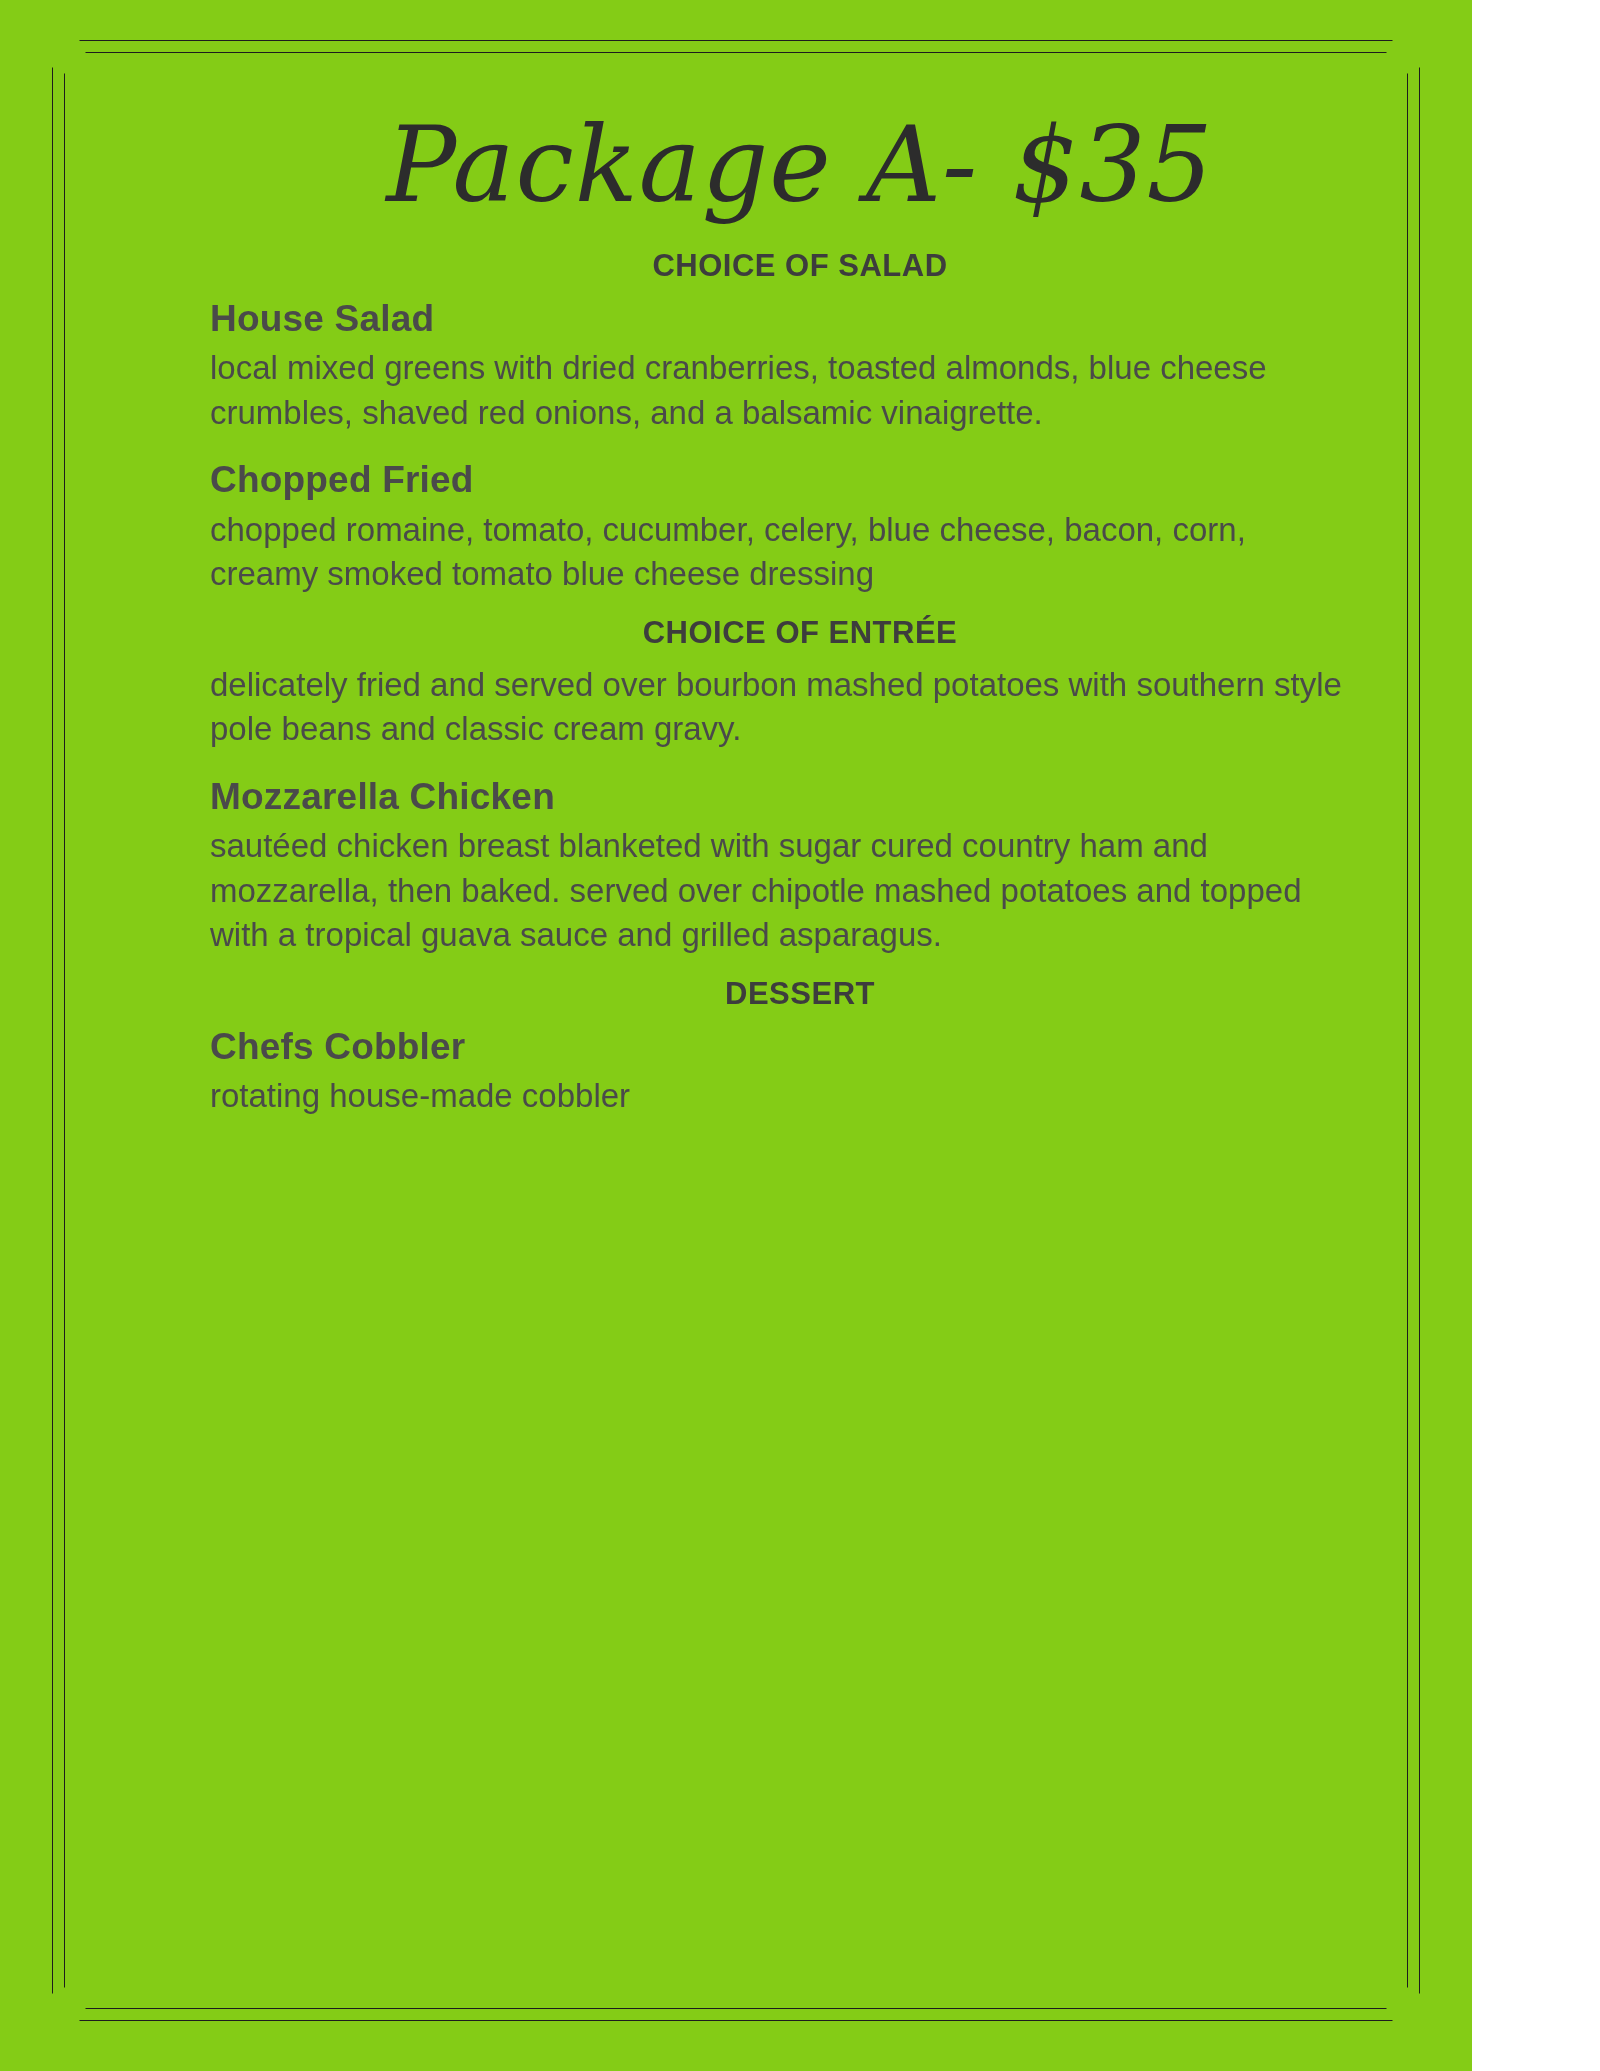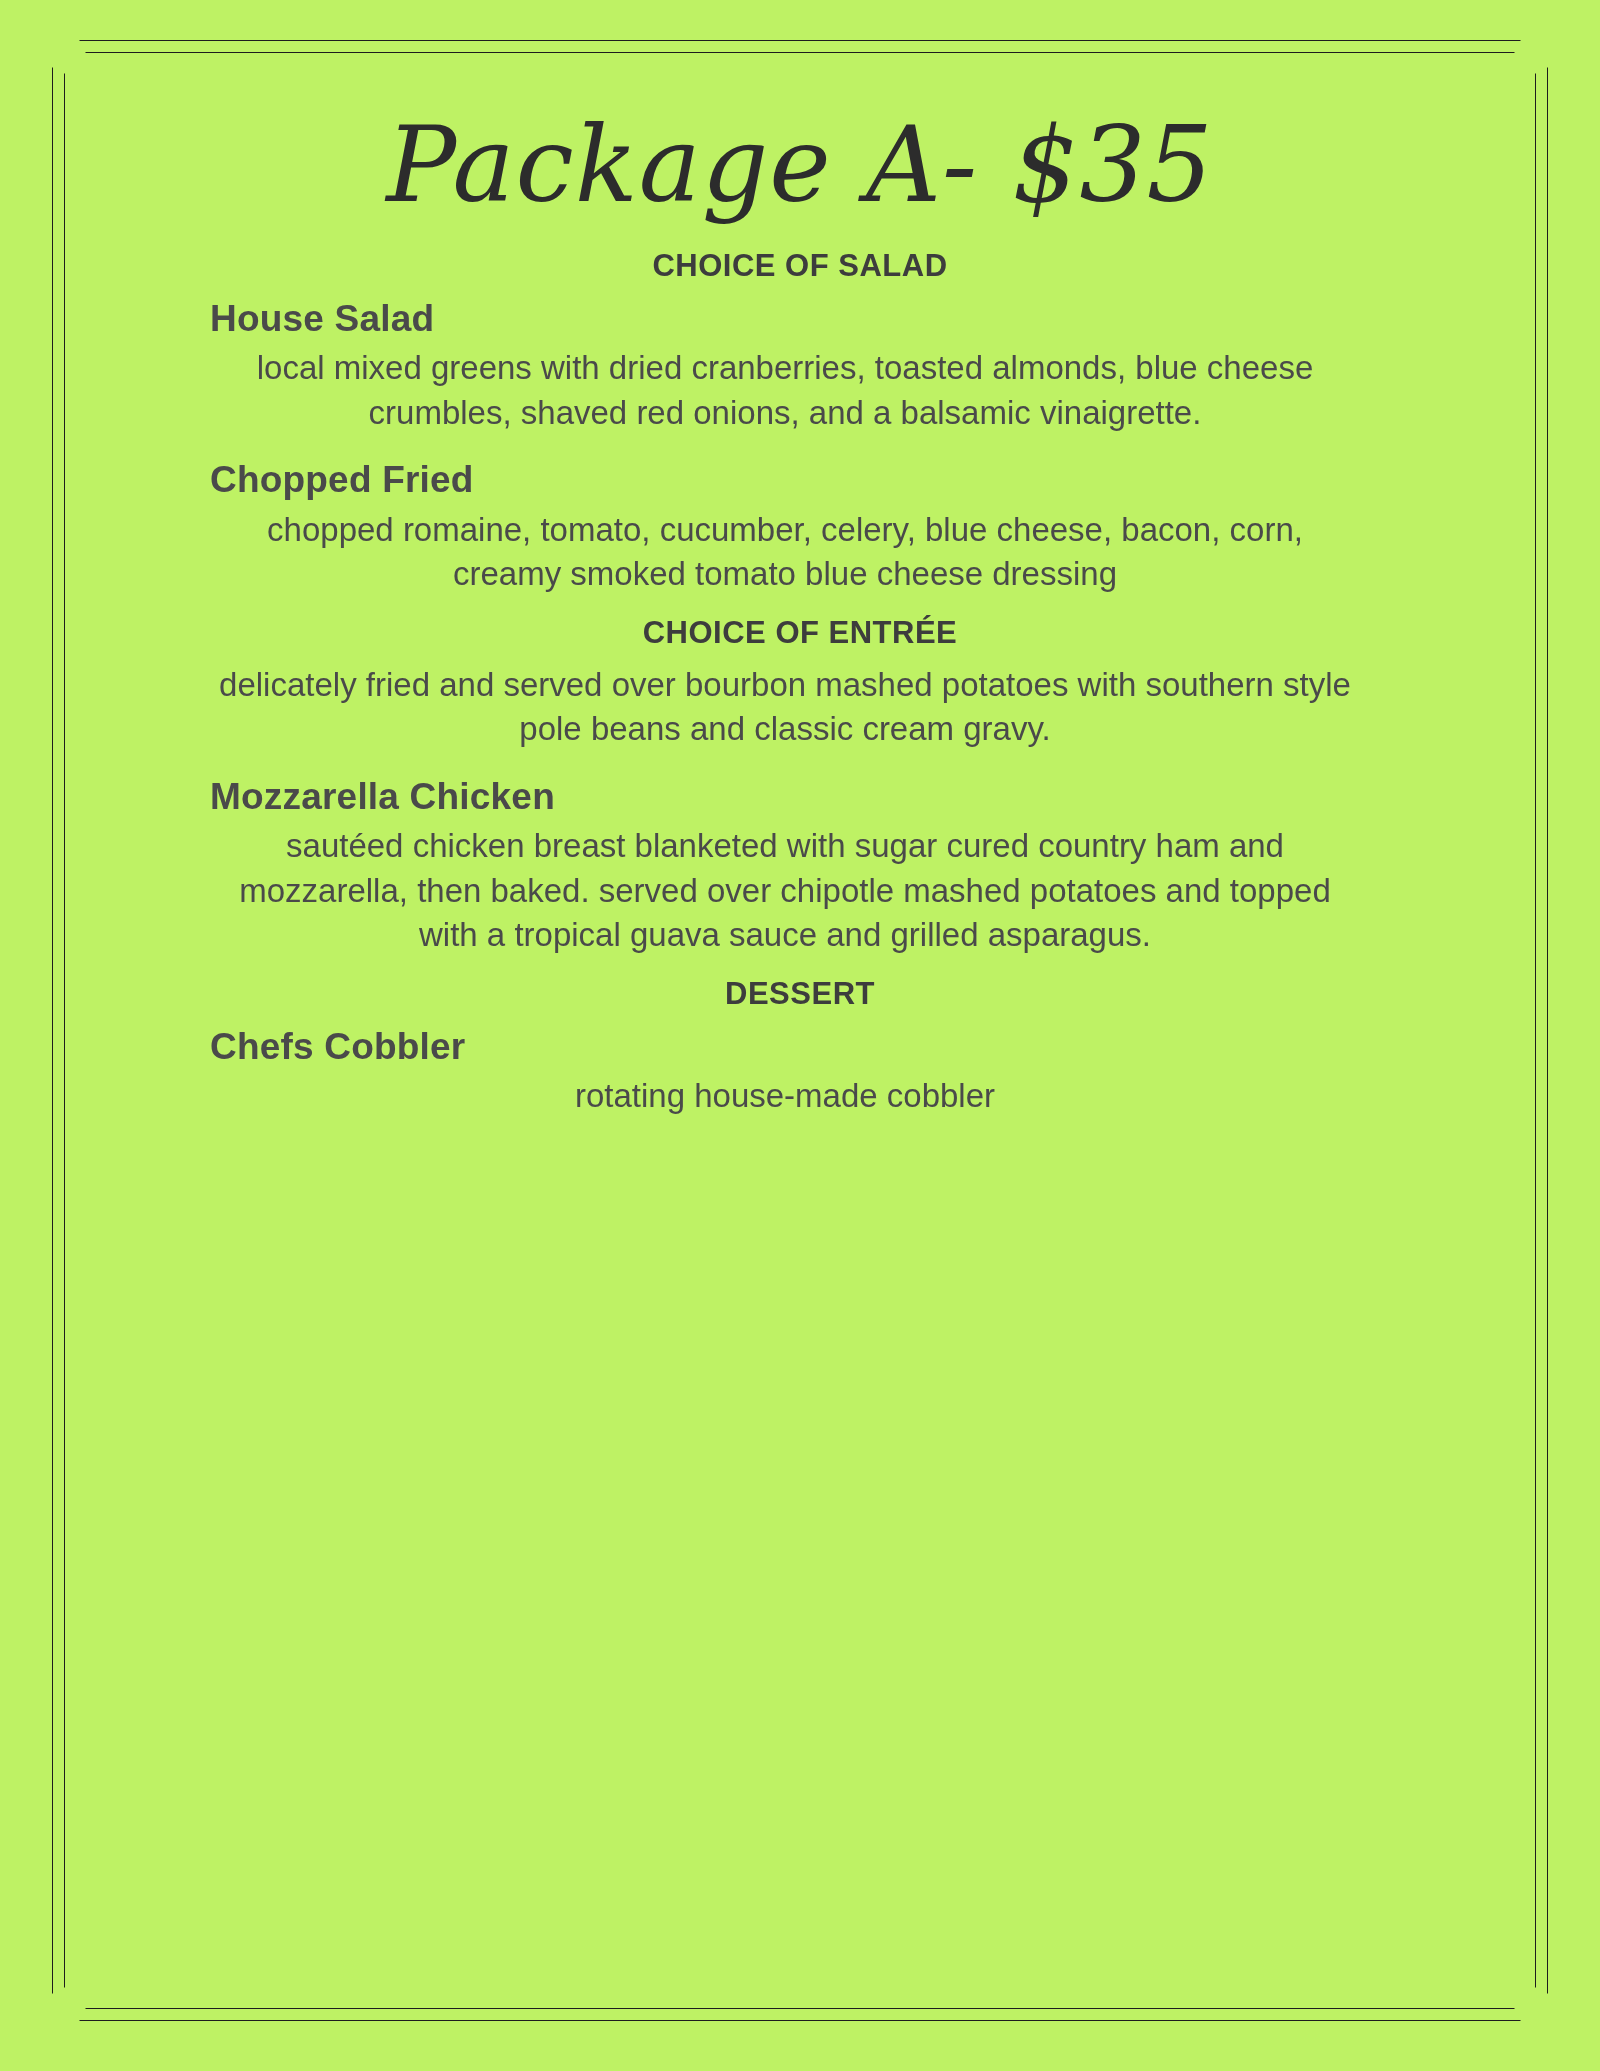--- a/index.html
+++ b/index.html
@@ -10,23 +10,23 @@
   body {
     width: 1600px;
     height: 2071px;
     font-family: "Liberation Sans", sans-serif;
     color: #3a3a3a;
     -webkit-font-smoothing: antialiased;
   }
 
   .page {
     position: relative;
-    width: 1600px;
+    width: 1472px;
     height: 2071px;
-    background: #bef264;
+    background: #84cc16;
     box-sizing: border-box;
   }
 
   
   .frame-outer,
   .frame-inner {
     position: absolute;
     pointer-events: none;
   }
   .frame-outer {
@@ -105,21 +105,20 @@
     letter-spacing: 0.2px;
   }
 
   .item-desc {
     font-size: 33px;
     font-weight: 400;
     color: #4a4a4a;
     line-height: 1.35;
     margin: 0;
     max-width: 1150px;
-    text-align: center;
   }
 
   .sec-salad .items { padding-left: 100px; }
 </style>
 </head>
 <body>
 
 <div class="page">
 
   <div class="frame-outer"></div>

